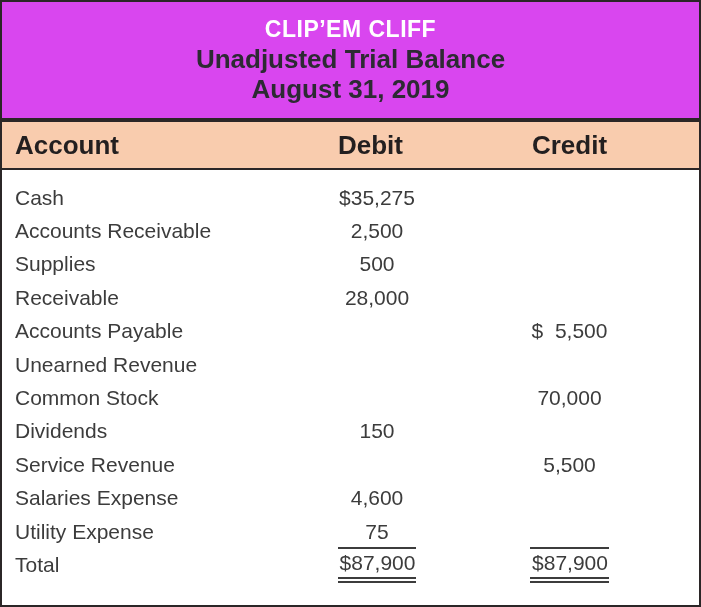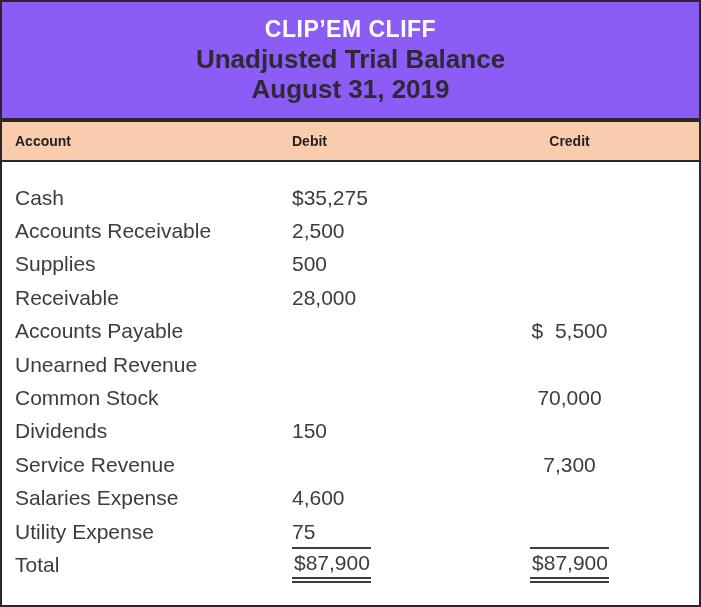--- a/index.html
+++ b/index.html
@@ -11,21 +11,21 @@
     border: 2px solid #2b2627;
     background: #ffffff;
     font-family: "Liberation Sans", sans-serif;
     display: flex;
     flex-direction: column;
     overflow: hidden;
   }
 
   
   .title-block {
-    background: #8b5cf6;
+    background: #d946ef;
     text-align: center;
     padding: 12px 0 14px 0;
   }
   .title-line {
     font-weight: bold;
     font-size: 26px;
     line-height: 30px;
     color: #2d2a33;
   }
   .company-line {
@@ -34,37 +34,37 @@
     letter-spacing: 0.5px;
   }
 
   
   .col-headers {
     display: flex;
     align-items: center;
     background: #f9ccae;
     border-top: 4px solid #2b2627;
     border-bottom: 2px solid #2b2627;
-    height: 44px;
+    height: 52px;
     font-weight: bold;
-    font-size: 14px;
+    font-size: 26px;
     color: #231f20;
     flex: 0 0 auto;
   }
 
   .cell-account { flex: 1 1 auto; padding-left: 13px; text-align: left; }
-  .cell-debit   { width: 170px; flex: 0 0 170px; text-align: left; }
+  .cell-debit   { width: 170px; flex: 0 0 170px; text-align: center; }
   .cell-credit  { width: 237px; flex: 0 0 237px; text-align: center; padding-right: 22px; }
 
   .col-headers .cell-debit { padding-right: 13px; }
 
   
   .tbody {
     flex: 1 1 auto;
-    padding-top: 19px;
+    padding-top: 11px;
   }
   .row {
     display: flex;
     align-items: center;
     height: 33.4px;
     font-size: 21px;
     color: #3c3c3c;
   }
 
   
@@ -137,21 +137,21 @@
 
     <div class="row">
       <div class="cell-account">Dividends</div>
       <div class="cell-debit">150</div>
       <div class="cell-credit"></div>
     </div>
 
     <div class="row">
       <div class="cell-account">Service Revenue</div>
       <div class="cell-debit"></div>
-      <div class="cell-credit">7,300</div>
+      <div class="cell-credit">5,500</div>
     </div>
 
     <div class="row">
       <div class="cell-account">Salaries Expense</div>
       <div class="cell-debit">4,600</div>
       <div class="cell-credit"></div>
     </div>
 
     <div class="row">
       <div class="cell-account">Utility Expense</div>

